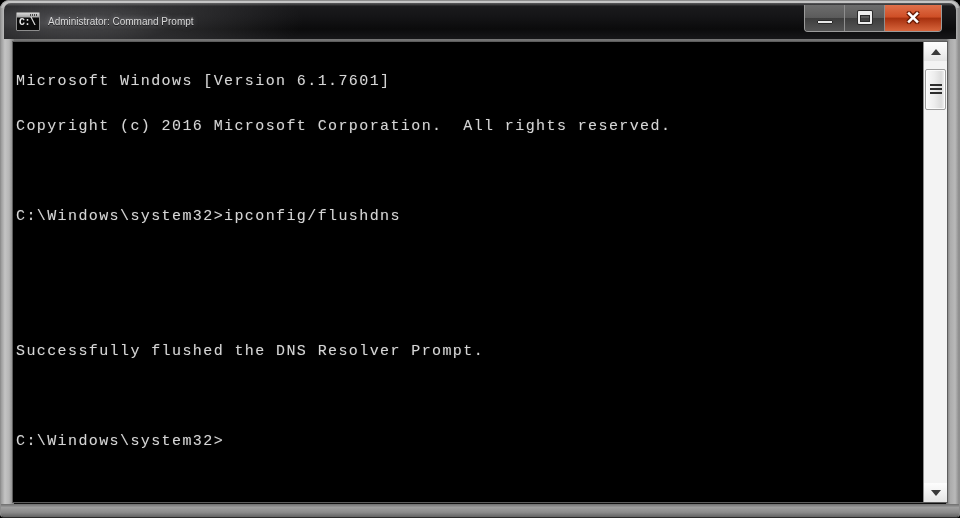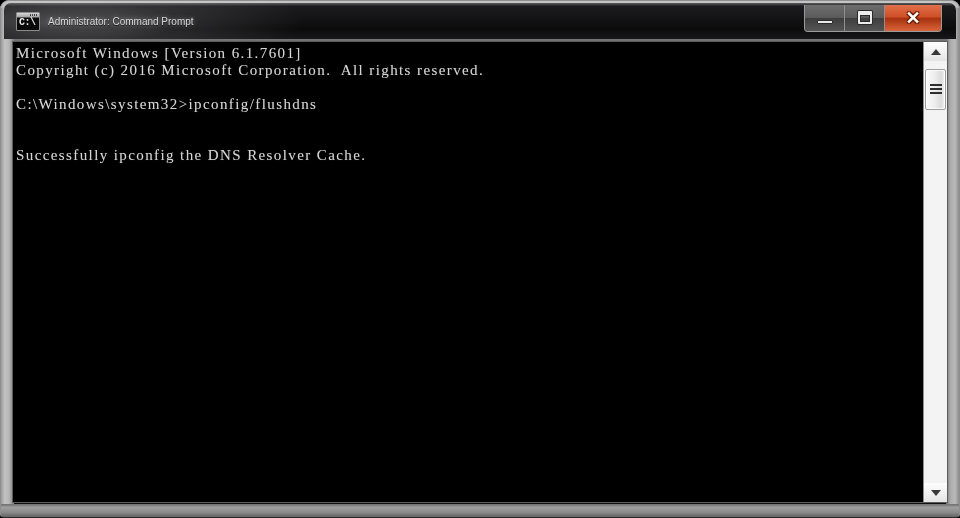--- a/index.html
+++ b/index.html
@@ -207,27 +207,28 @@
     display: flex;
   }
   .console {
     position: relative;
     flex: 1 1 auto;
     background: #000000;
     overflow: hidden;
     padding: 3px 0 0 3px;
   }
   .console-line {
-    font-family: Liberation Serif, serif;
+    font-family: Liberation Mono, monospace;
     font-size: 15px;
     line-height: 17px;
     color: #d5d5d5;
     letter-spacing: 1.4px;
     white-space: pre;
     text-shadow: 0 0 1px rgba(255,255,255,0.25);
+    margin-top: 28px;
   }
   .console-line.blank { color: transparent; }
 
   
   .scrollbar {
     position: relative;
     flex: 0 0 24px;
     width: 24px;
     background: #f0f0f0;
     border-left: 1px solid #8f8f8f;
@@ -314,22 +315,23 @@
   </div>
 
   <div class="console-wrap">
     <div class="console" id="console-output">
         <div class="console-line">Microsoft Windows [Version 6.1.7601]</div>
         <div class="console-line">Copyright (c) 2016 Microsoft Corporation.  All rights reserved.</div>
         <div class="console-line blank">&nbsp;</div>
         <div class="console-line">C:\Windows\system32&gt;ipconfig/flushdns</div>
         <div class="console-line blank">&nbsp;</div>
         <div class="console-line blank">&nbsp;</div>
-        <div class="console-line">Successfully ipconfig the DNS Resolver Cache.</div>
+        <div class="console-line">Successfully flushed the DNS Resolver Prompt.</div>
         <div class="console-line blank">&nbsp;</div>
+        <div class="console-line">C:\Windows\system32&gt;</div>
       </div>
 
     <div class="scrollbar">
       <div class="sb-track"></div>
       <div class="sb-btn up">
         <span class="sb-arrow"></span>
       </div>
       <div class="sb-thumb" id="sb-thumb" style="top: 26.62px;">
         <span class="sb-grip">
             <i></i>

